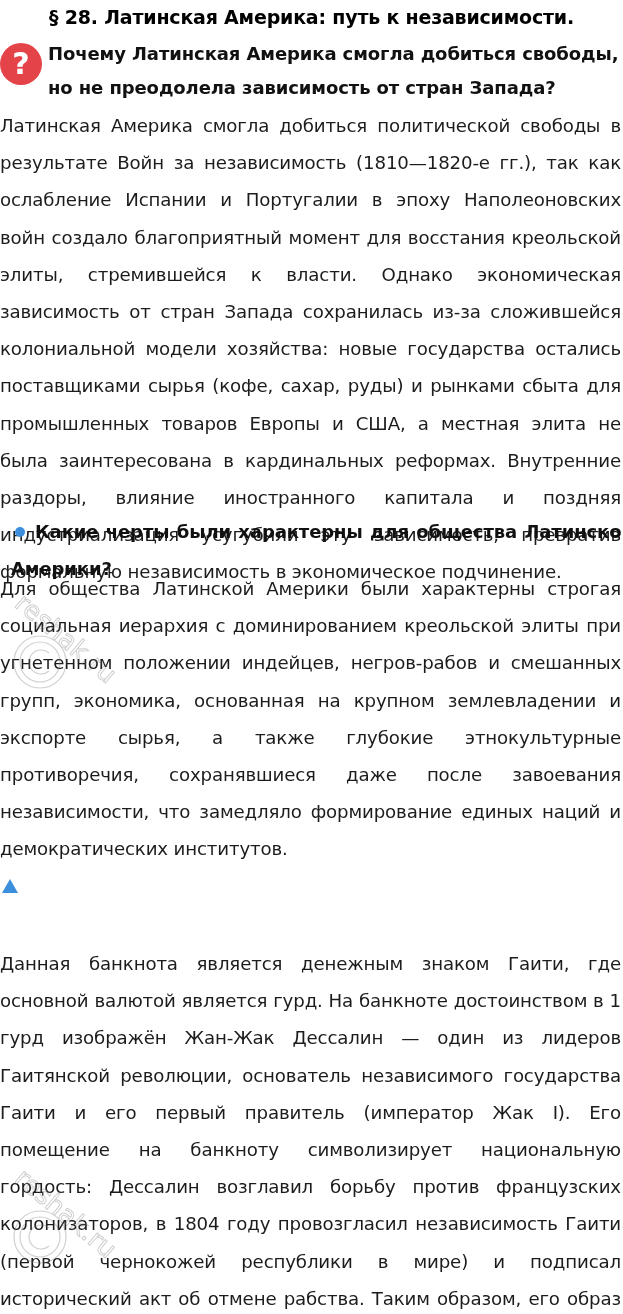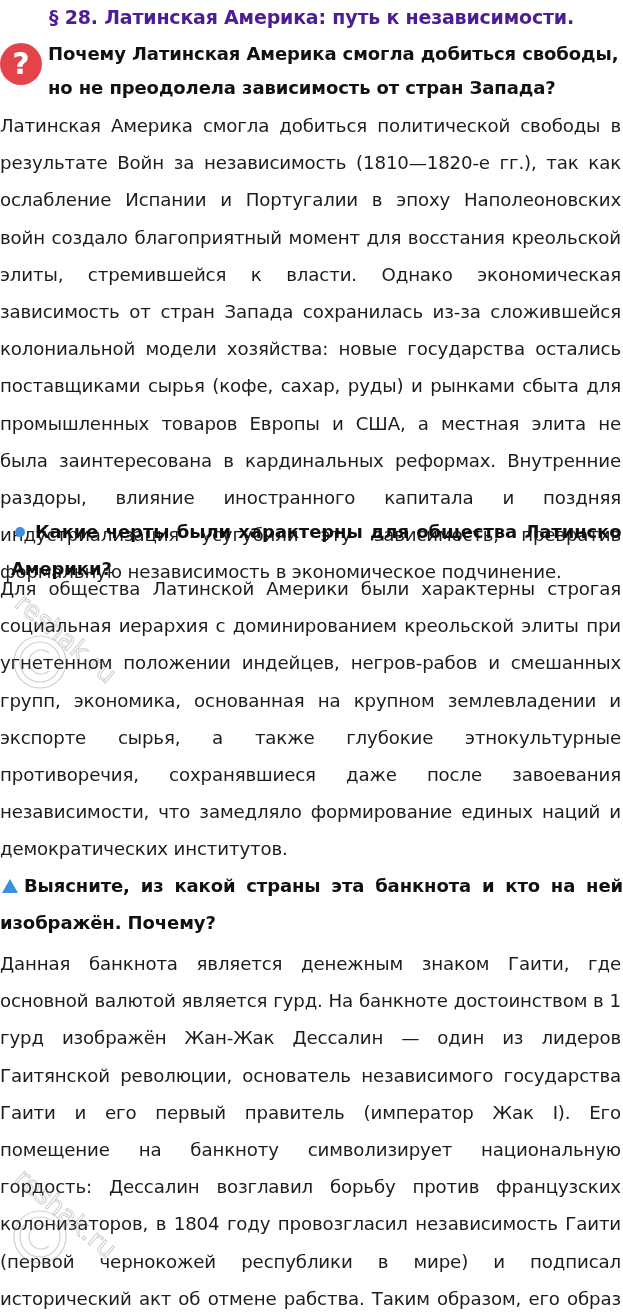--- a/index.html
+++ b/index.html
@@ -24,21 +24,21 @@
     .title {
       position: absolute;
       left: 0;
       top: 4px;
       width: 623px;
       text-align: center;
       font-weight: bold;
       font-size: 19px;
       line-height: 26px;
       letter-spacing: -0.2px;
-      color: #4c1d95;
+      color: #000000;
       white-space: nowrap;
     }
     .question {
       position: absolute;
       font-weight: bold;
       font-size: 18px;
       color: #111;
       letter-spacing: -0.1px;
     }
     .q1 {
@@ -123,21 +123,21 @@
 
   <div class="title">§ 28. Латинская Америка: путь к независимости.</div>
 
   <div class="q-icon">?</div>
   <div class="question q1">Почему Латинская Америка смогла добиться свободы, но не преодолела зависимость от стран Запада?</div>
   <div class="para p1">Латинская Америка смогла добиться политической свободы в результате Войн за независимость (1810—1820-е гг.), так как ослабление Испании и Португалии в эпоху Наполеоновских войн создало благоприятный момент для восстания креольской элиты, стремившейся к власти. Однако экономическая зависимость от стран Запада сохранилась из-за сложившейся колониальной модели хозяйства: новые государства остались поставщиками сырья (кофе, сахар, руды) и рынками сбыта для промышленных товаров Европы и США, а местная элита не была заинтересована в кардинальных реформах. Внутренние раздоры, влияние иностранного капитала и поздняя индустриализация усугубили эту зависимость, превратив формальную независимость в экономическое подчинение.</div>
 
   <div class="question q2"><span class="dot-icon"></span><span>Какие черты были характерны для общества Латинской Америки?</span></div>
   <div class="para p2">Для общества Латинской Америки были характерны строгая социальная иерархия с доминированием креольской элиты при угнетенном положении индейцев, негров-рабов и смешанных групп, экономика, основанная на крупном землевладении и экспорте сырья, а также глубокие этнокультурные противоречия, сохранявшиеся даже после завоевания независимости, что замедляло формирование единых наций и демократических институтов.</div>
 
-  <div class="question q3"><span class="tri-icon"></span><span>Выясните, из какой страны эта банкнота и кто на ней изображён. Почему?</span></div>
+  <div class="question q3"><span class="tri-icon"></span></div>
   <div class="para p3">Данная банкнота является денежным знаком Гаити, где основной валютой является гурд. На банкноте достоинством в 1 гурд изображён Жан-Жак Дессалин — один из лидеров Гаитянской революции, основатель независимого государства Гаити и его первый правитель (император Жак I). Его помещение на банкноту символизирует национальную гордость: Дессалин возглавил борьбу против французских колонизаторов, в 1804 году провозгласил независимость Гаити (первой чернокожей республики в мире) и подписал исторический акт об отмене рабства. Таким образом, его образ на валюте увековечивает память о борьбе за свободу и суверенитет страны.</div>
 
   <svg class="watermark wm1" viewBox="0 0 120 140">
     <g fill="none" stroke="#777" stroke-width="1.2">
       <circle cx="40" cy="72" r="26"></circle>
       <circle cx="40" cy="72" r="20"></circle>
       <path d="M49 63 A12 12 0 1 0 49 81"></path>
     </g>
     <text x="8" y="30" font-size="26" fill="none" stroke="#777" stroke-width="1" font-family="DejaVu Sans, sans-serif" transform="rotate(40 30 30)">reshak.ru</text>
   </svg>

